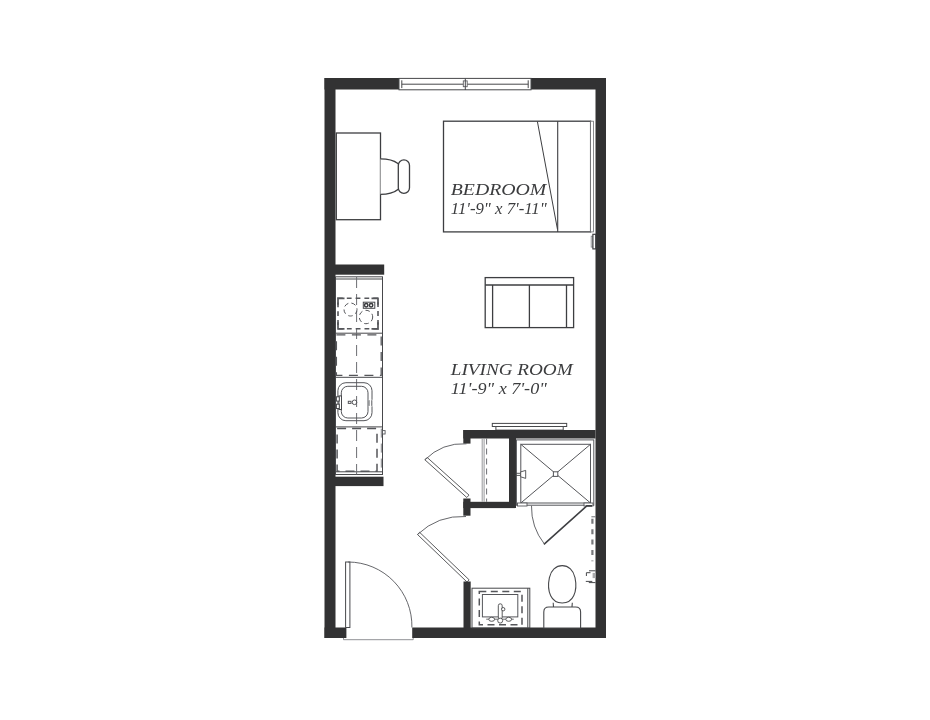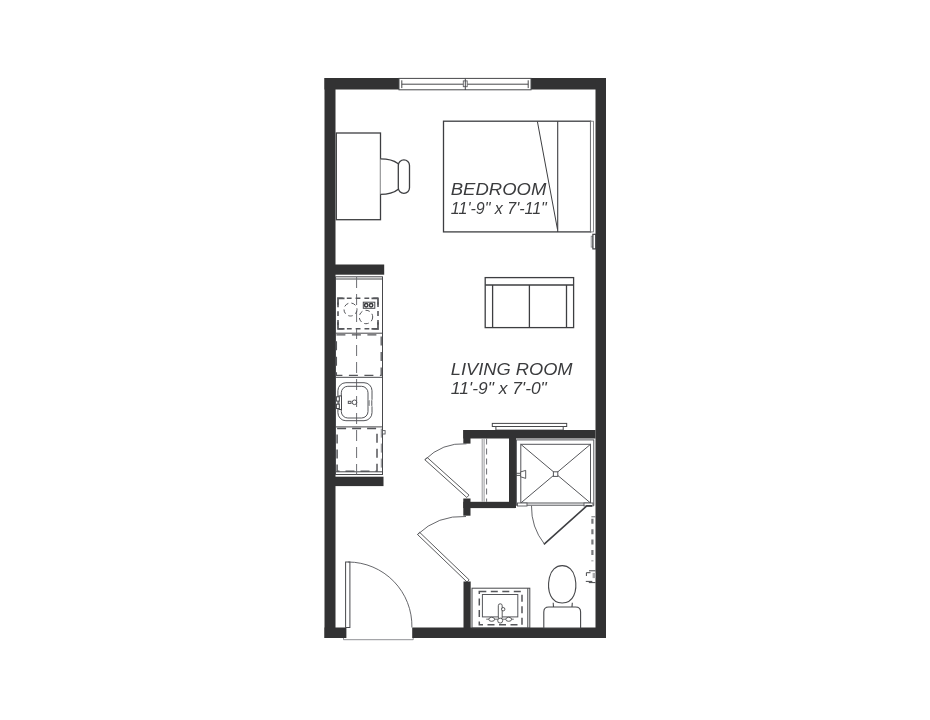--- a/index.html
+++ b/index.html
@@ -1,16 +1,16 @@
 <!DOCTYPE html>
 <html><head>
 <meta charset="utf-8">
 <style>
   html,body{margin:0;padding:0;background:#ffffff;}
-  #plan{width:930px;height:720px;position:relative;background:#ffffff;font-family:Liberation Sans, sans-serif;border-radius:12px;}
+  #plan{width:930px;height:720px;position:relative;background:#ffffff;font-family:Liberation Serif, serif;border-radius:12px;}
   svg{display:block;}
 </style>
 </head>
 <body>
 <div id="plan">
 <svg width="930" height="720" viewBox="0 0 930 720">
   <g fill="none" stroke="none">
 
   <rect x="324.5" y="78" width="74.5" height="11.5" fill="#323233"></rect>
 

